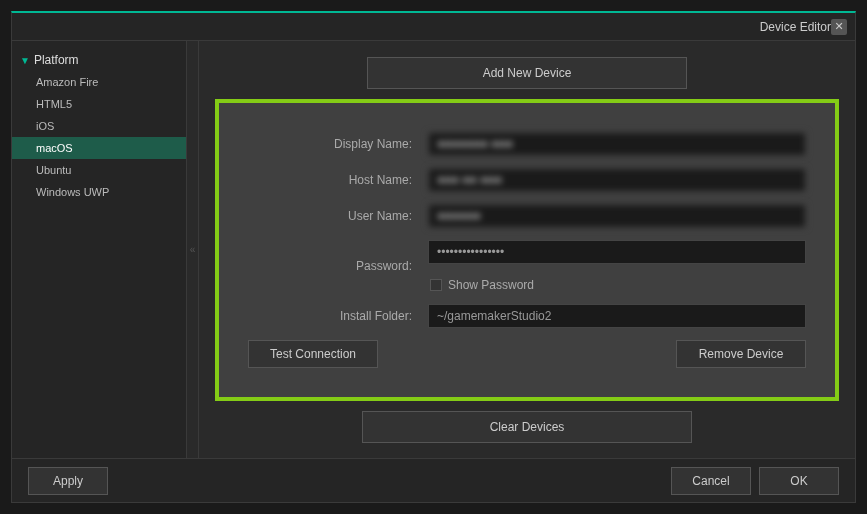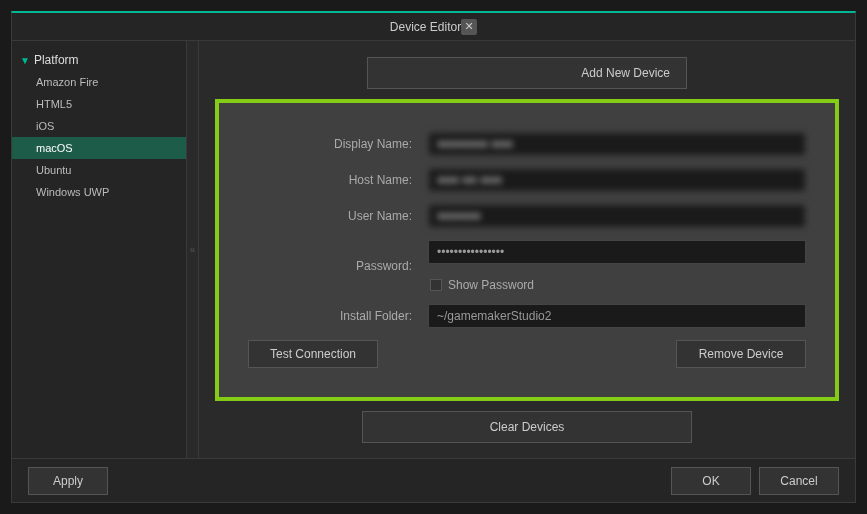--- a/index.html
+++ b/index.html
@@ -29,21 +29,21 @@
       position: relative;
       display: flex;
       flex-direction: column;
     }
 
     .title-bar {
       background: #252525;
       height: 28px;
       display: flex;
       align-items: center;
-      justify-content: center;
+      justify-content: flex-end;
       padding: 0 8px;
       border-bottom: 1px solid #3a3a3a;
       flex-shrink: 0;
     }
 
     .title-bar-text {
       color: #ccc;
       font-size: 12px;
     }
 
@@ -113,21 +113,21 @@
 
     .add-device-btn {
       align-self: center;
       width: 320px;
       background: #333;
       border: 1px solid #555;
       color: #ccc;
       padding: 8px 16px;
       cursor: pointer;
       font-size: 12px;
-      text-align: right;
+      text-align: center;
     }
 
     .device-form {
       background: #404040;
       border: 4px solid #84cc16;
       padding: 29px;
       flex: 1;
     }
 
     .form-row {
@@ -357,17 +357,17 @@
       </div>
 
     </div>
   </div>
 
   <div class="bottom-bar">
     <div class="bottom-left">
       <button class="bottom-btn">Apply</button>
     </div>
     <div class="bottom-right">
+      <button class="bottom-btn">Cancel</button>
       <button class="bottom-btn">OK</button>
-      <button class="bottom-btn">Cancel</button>
     </div>
   </div>
 </div>
 
 </body></html>

